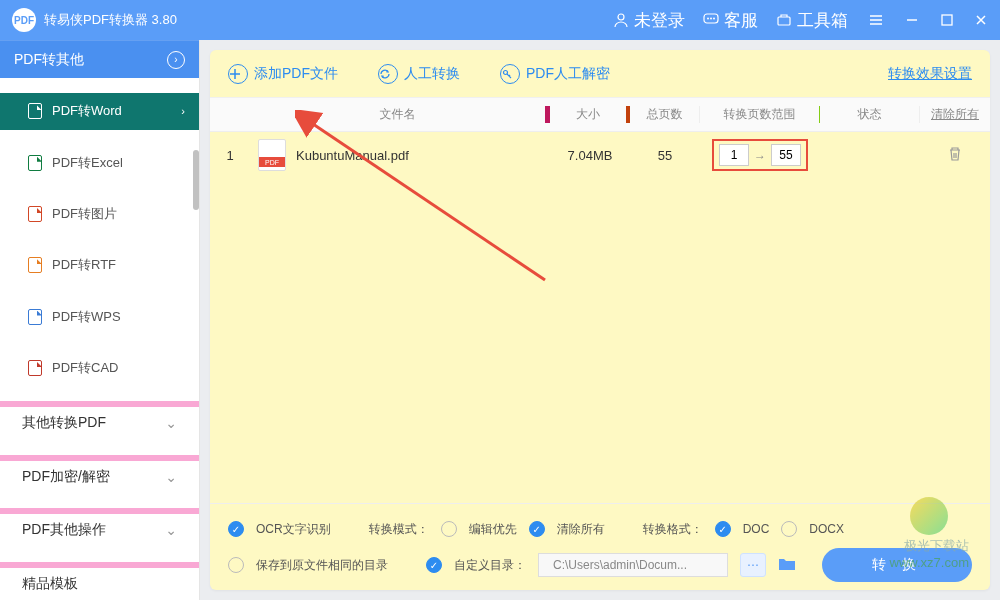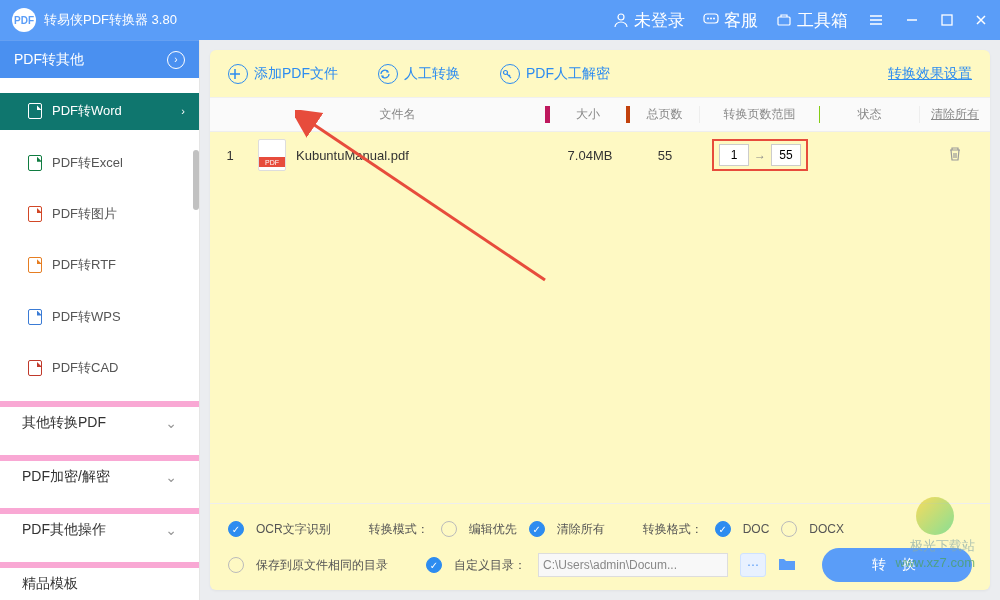--- a/index.html
+++ b/index.html
@@ -65,26 +65,26 @@
 .trash { cursor: pointer; color: #999; }
 
 .red-arrow { position: absolute; top: 70px; left: 95px; width: 260px; height: 180px; pointer-events: none; }
 
 .footer { border-top: 1px solid #eee; padding: 10px 18px; font-size: 12px; color: #555; }
 .footer-row { display: flex; align-items: center; gap: 12px; height: 30px; }
 .footer-row + .footer-row { margin-top: 6px; }
 .radio-c { width: 16px; height: 16px; border-radius: 50%; border: 1.5px solid #bbb; display: inline-flex; align-items: center; justify-content: center; cursor: pointer; flex-shrink: 0; }
 .radio-c.on { background: #2d8cf0; border-color: #2d8cf0; }
 .radio-c.on::after { content: "✓"; color: #fff; font-size: 10px; }
-.path-inp { flex: 0 0 190px; height: 24px; border: 1px solid #ddd; background: #f8f8f8; padding: 0 4px; color: #888; font-size: 12px; }
+.path-inp { flex: 0 0 190px; height: 24px; border: 1px solid #ddd; background: #f8f8f8; padding: 0 14px; color: #888; font-size: 12px; }
 .dots-btn { width: 26px; height: 24px; background: #e8f1ff; border: 1px solid #cfe2ff; color: #5a9df8; display: flex; align-items: center; justify-content: center; cursor: pointer; border-radius: 3px; }
 .folder-btn { color: #5a9df8; cursor: pointer; }
 .convert-btn { margin-left: auto; width: 150px; height: 34px; background: #5a9df8; color: #fff; border-radius: 17px; display: flex; align-items: center; justify-content: center; font-size: 14px; letter-spacing: 6px; cursor: pointer; }
 
-.watermark { position: absolute; right: 25px; bottom: 30px; font-size: 13px; color: #8aa; opacity: 0.7; text-align: right; pointer-events: none; }
+.watermark { position: absolute; right: 31px; bottom: 30px; font-size: 13px; color: #8aa; opacity: 0.7; text-align: right; pointer-events: none; }
 .watermark .logo-wm { width: 38px; height: 38px; border-radius: 50%; background: linear-gradient(135deg, #f1c40f, #2ecc71); margin: 0 auto 2px; opacity: 0.8; }
 </style>
 </head>
 <body>
 
 <div class="titlebar">
   <div class="logo">PDF</div>
   <div class="title">转易侠PDF转换器 3.80</div>
   <div class="spacer"></div>
   <div class="tbtn">

